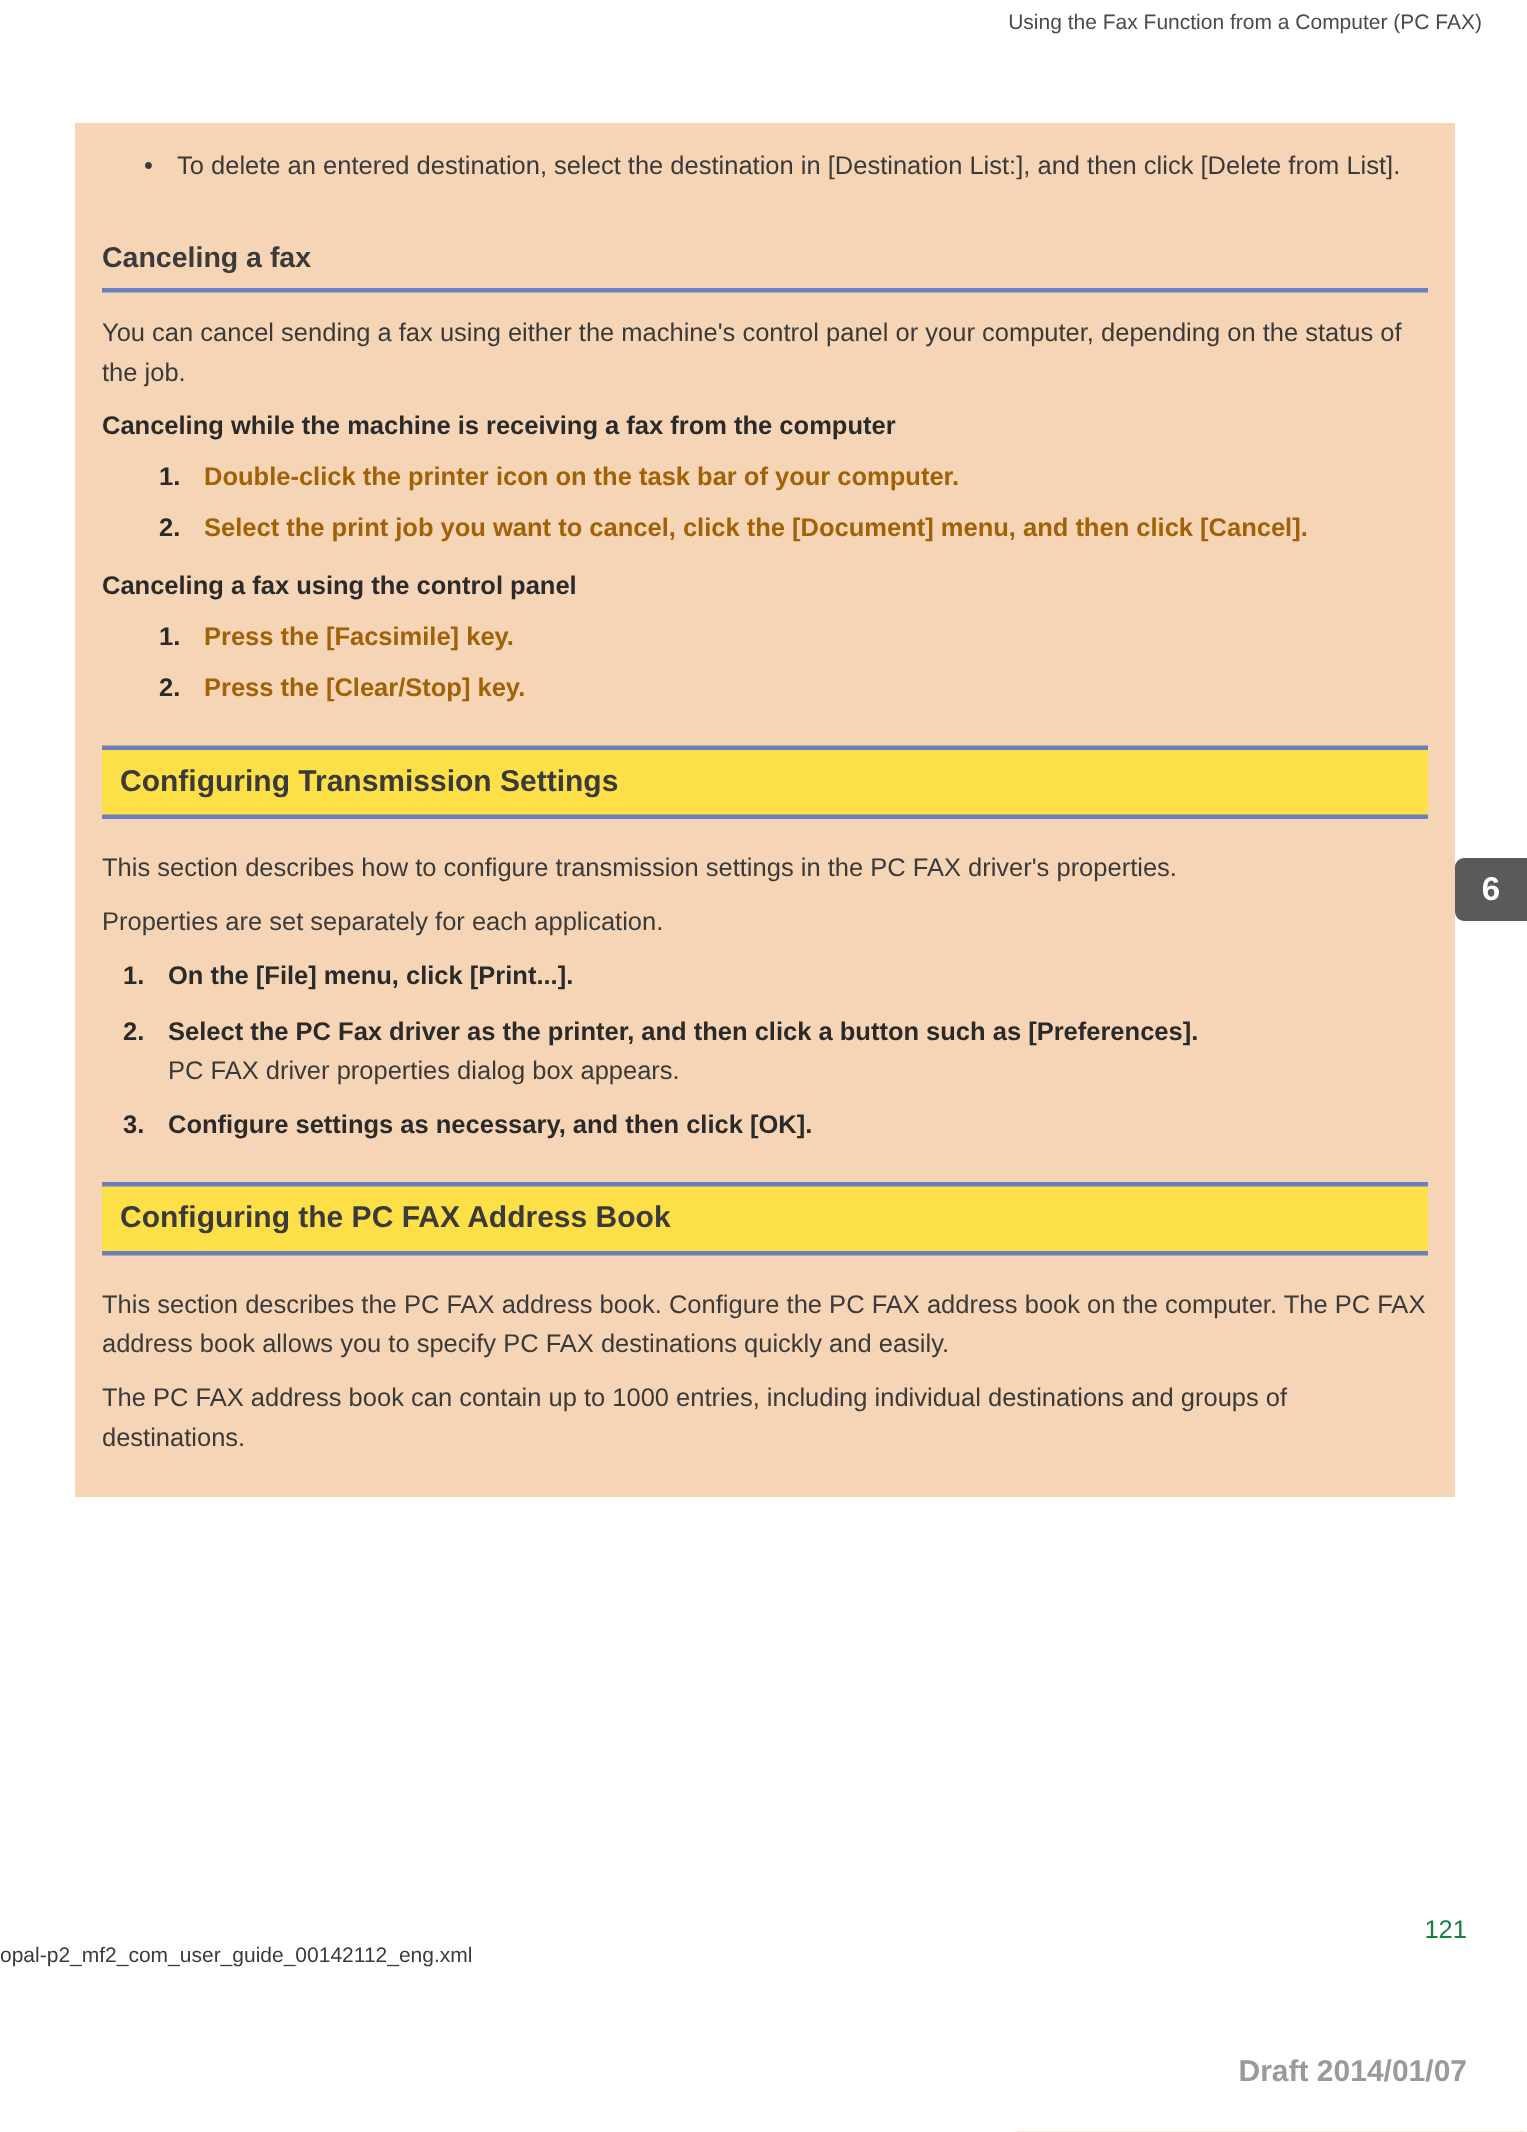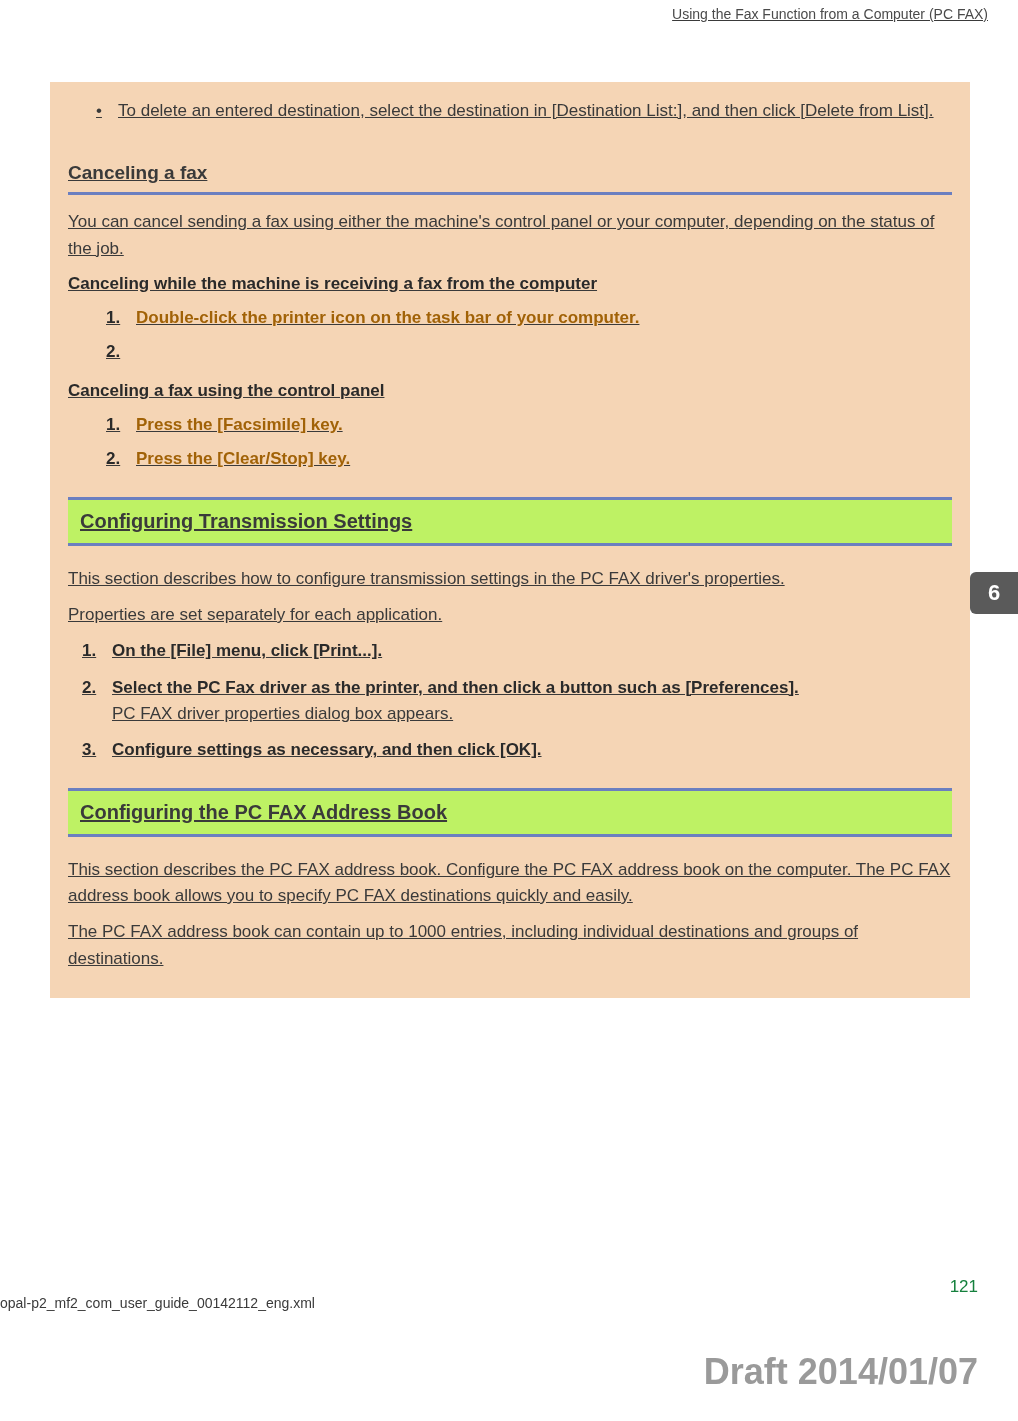--- a/index.html
+++ b/index.html
@@ -12,21 +12,20 @@
       background: #fff;
       width: 1018px;
       margin: 0 auto;
       color: #3a3a3a;
       position: relative;
     }
     .page {
       width: 1018px;
       min-height: 1421px;
       position: relative;
-      text-decoration: underline;
     }
     .header-title {
       text-align: right;
       font-size: 14px;
       color: #4a4a4a;
       padding: 6px 30px 0 0;
     }
     .content-bg {
       background: #f5d5b5;
       margin: 60px 0 0 50px;
@@ -85,21 +84,21 @@
       width: 30px;
       flex-shrink: 0;
       font-weight: bold;
       color: #2a2a2a;
     }
     .num-list .num-text {
       font-weight: bold;
       color: #a16207;
     }
     .section-h2 {
-      background: #bef264;
+      background: #fde047;
       border-top: 3px solid #6b7fc0;
       border-bottom: 3px solid #6b7fc0;
       font-weight: bold;
       font-size: 20px;
       color: #3a3a3a;
       padding: 10px 12px;
       margin: 24px 0 20px 0;
     }
     .chapter-tab {
       position: absolute;
@@ -128,21 +127,21 @@
       position: absolute;
       right: 40px;
       bottom: 124px;
       font-size: 17px;
       color: #15803d;
     }
     .draft {
       position: absolute;
       right: 40px;
       bottom: 28px;
-      font-size: 36px;
+      font-size: 20px;
       font-weight: bold;
       color: #9a9a9a;
     }
     .outer-num-list {
       padding-left: 14px;
       margin: 6px 0 14px 0;
     }
     .outer-num-list .num-item {
       display: flex;
       font-size: 17px;
@@ -184,20 +183,21 @@
     <p class="body-p">You can cancel sending a fax using either the machine's control panel or your computer, depending on the status of the job.</p>
 
     <div class="bold-sub">Canceling while the machine is receiving a fax from the computer</div>
     <div class="num-list">
       <div class="num-item">
         <span class="num">1.</span>
         <span class="num-text">Double-click the printer icon on the task bar of your computer.</span>
       </div>
       <div class="num-item">
         <span class="num">2.</span>
+        <span class="num-text">Select the print job you want to cancel, click the [Document] menu, and then click [Cancel].</span>
       </div>
     </div>
 
     <div class="bold-sub">Canceling a fax using the control panel</div>
     <div class="num-list">
       <div class="num-item">
         <span class="num">1.</span>
         <span class="num-text">Press the [Facsimile] key.</span>
       </div>
       <div class="num-item">

